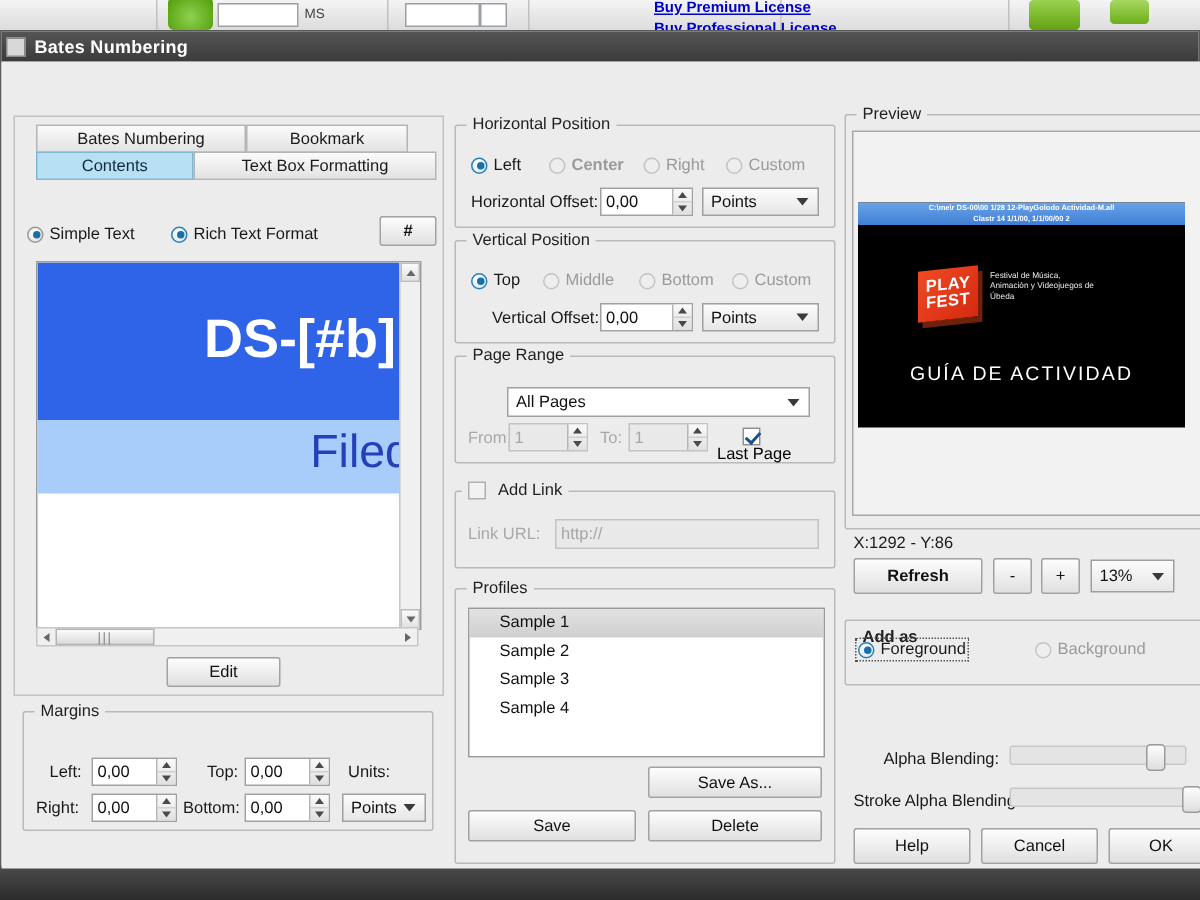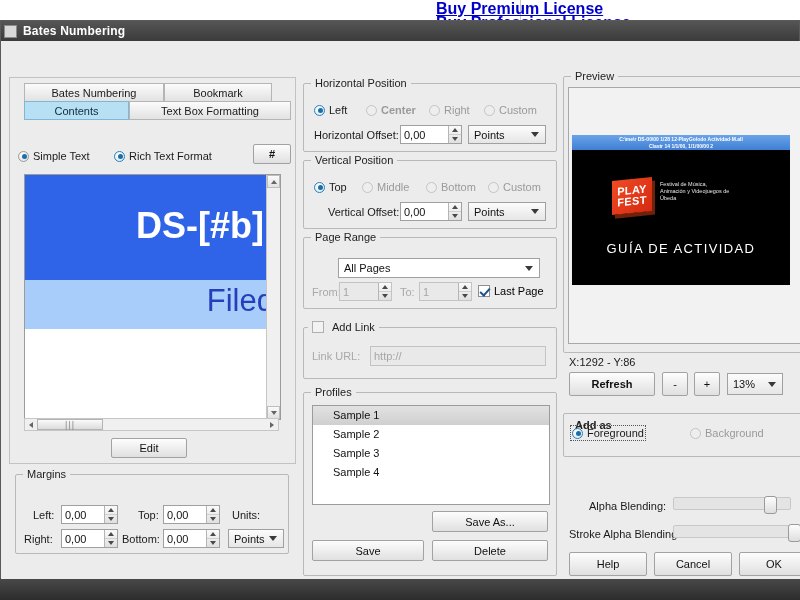--- a/index.html
+++ b/index.html
@@ -19,21 +19,21 @@
   .bg-spin.c{left:320px;width:16px;}
   .bg-lbl{position:absolute;top:4px;color:#444;font-size:9px;}
   .bg-sep{position:absolute;top:0;width:1px;height:20px;background:#c0c0c0;}
   .bg-greenicon{position:absolute;left:112px;top:-2px;width:30px;height:22px;
     background:radial-gradient(circle at 50% 60%,#8fd14f,#4e9a06);border-radius:4px;}
   .bg-greenicon2{position:absolute;left:686px;top:0px;width:34px;height:20px;
     background:linear-gradient(#9ad24f,#63a312);border-radius:3px;}
   .bg-greenicon3{position:absolute;left:740px;top:0px;width:26px;height:16px;
     background:linear-gradient(#a7d860,#6cae1a);border-radius:3px;}
   .bg-link{position:absolute;left:412px;color:#0000cc;text-decoration:underline;
-    font-size:16px;font-weight:bold;padding-left:24px;}
+    font-size:10px;font-weight:bold;padding-left:24px;}
   .bg-vline{position:absolute;left:520px;top:0;width:1px;height:32px;background:#c8c8c8;}
   .bg-close{position:absolute;right:2px;top:20px;width:30px;height:18px;
     background:linear-gradient(#e04a4a,#b61616);border:1px solid #7a0c0c;
     color:#fff;font-weight:bold;font-size:13px;text-align:center;line-height:17px;
     border-radius:2px;cursor:pointer;}
   .bg-bottomstrip{position:absolute;left:0;top:560px;width:800px;height:12px;
     background:#f0f0f0;border-top:1px solid #cfcfcf;}
   .bg-statustext{position:absolute;left:0;top:570px;width:320px;height:13px;
     color:#2a2a2a;font-size:10px;overflow:hidden;white-space:nowrap;
     opacity:.62;letter-spacing:-.1px;}
@@ -174,20 +174,33 @@
   .slider{position:absolute;height:13px;background:#e4e4e4;border:1px solid #c8c8c8;
     box-sizing:border-box;border-radius:2px;}
   .slider .thumb{position:absolute;top:-2px;width:11px;height:16px;
     background:linear-gradient(#fdfdfd,#dedede);border:1px solid #9a9a9a;
     border-radius:3px;cursor:pointer;}
 </style>
 </head>
 <body>
 
 <div id="bg-app">
+  <div class="bg-toolbar">
+    <div class="bg-greenicon"></div>
+    <div class="bg-sep" style="left:104px"></div>
+    <div class="bg-spin a"></div>
+    <div class="bg-lbl" style="left:203px">MS</div>
+    <div class="bg-sep" style="left:258px"></div>
+    <div class="bg-spin b"></div>
+    <div class="bg-spin c"></div>
+    <div class="bg-sep" style="left:352px"></div>
+    <div class="bg-sep" style="left:672px"></div>
+    <div class="bg-greenicon2"></div>
+    <div class="bg-greenicon3"></div>
+  </div>
   <div class="bg-vline"></div>
   <a class="bg-link" style="top:0px" href="#">Buy Premium License</a>
   <a class="bg-link" style="top:14px" href="#">Buy Professional License</a>
   <div class="bg-close">✕</div>
   <div class="bg-bottomstrip"></div>
   <div class="bg-statustext">...dor lay Golasol Tormula mai.pdf</div>
   <div class="bg-darkbar"></div>
 </div>
 
 <div id="dialog">
@@ -402,21 +415,21 @@
         <span>1</span>
         <span class="spin">
             <div>
               <i class="ar up"></i>
             </div>
             <div>
               <i class="ar dn"></i>
             </div>
           </span>
       </div>
-      <div class="cbx on" style="position:absolute;left:174px;top:47px;">
+      <div class="cbx on" style="position:absolute;left:174px;top:47px;flex-direction:column;">
         <span class="bx"></span>
         <span>Last Page</span>
       </div>
     </div>
 
     <div class="grp" style="left:302px;top:286px;width:252px;height:50px;">
       <div class="cap" style="left:4px;display:flex;align-items:center;gap:4px;">
         <span class="cbx off" style="display:inline-flex;">
           <span class="bx"></span>
         </span>

